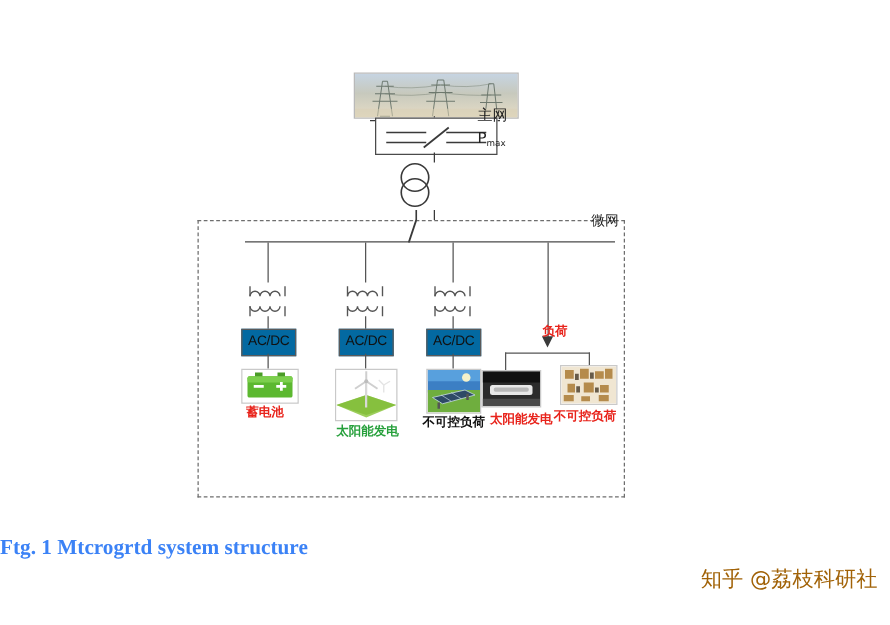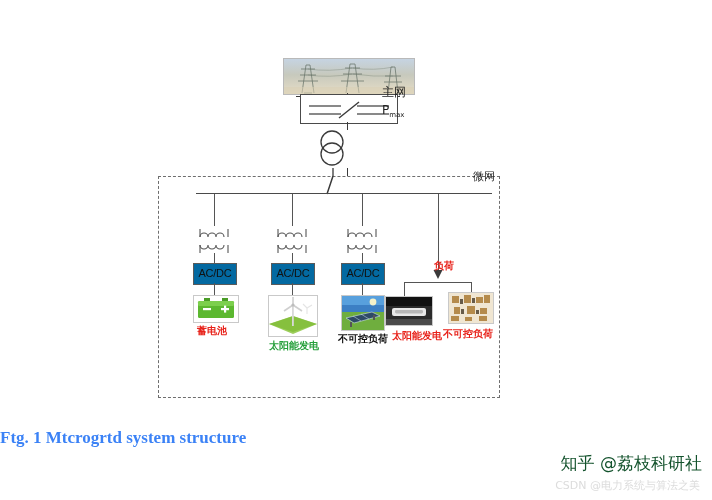--- a/index.html
+++ b/index.html
@@ -122,21 +122,21 @@
     left: 0; top: 428px; width: 712px;
     text-align: left;
     font-family: "Liberation Serif", "DejaVu Serif", serif;
     font-size: 17px; font-weight: bold; color: #3b82f6;
   }
 
   
   .wm-zhihu {
     right: 10px; top: 452px;
     font-family: "DejaVu Sans", sans-serif;
-    font-size: 17px; color: #14532d;
+    font-size: 17px; color: #a16207;
     white-space: nowrap;
   }
   .wm-csdn {
     right: 12px; top: 478px;
     font-family: "DejaVu Sans", sans-serif;
     font-size: 11px; color: #dcdcdc;
     white-space: nowrap;
   }
 </style>
 </head>
@@ -345,15 +345,14 @@
         <rect x="12" y="16" width="3" height="5"></rect>
         <rect x="27" y="17" width="3" height="4"></rect>
       </g>
     </svg>
   </div>
   <div class="abs lbl lbl-red" style="left:443px; top:328px;">不可控负荷</div>
 
   <div class="abs cap-en">Ftg. 1 Mtcrogrtd system structure</div>
 
   <div class="abs wm-zhihu">知乎 @荔枝科研社</div>
-  <div class="abs wm-csdn">CSDN @电力系统与算法之美</div>
 
 </div>
 
 </body></html>

